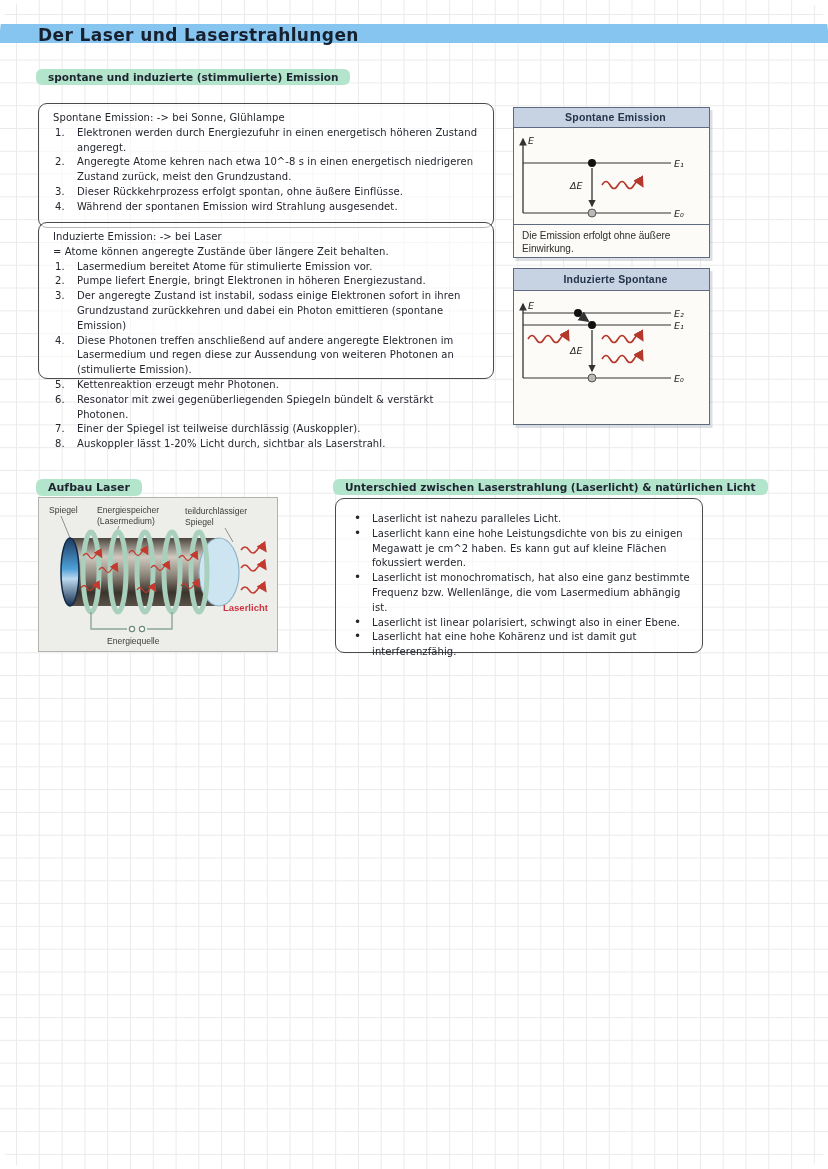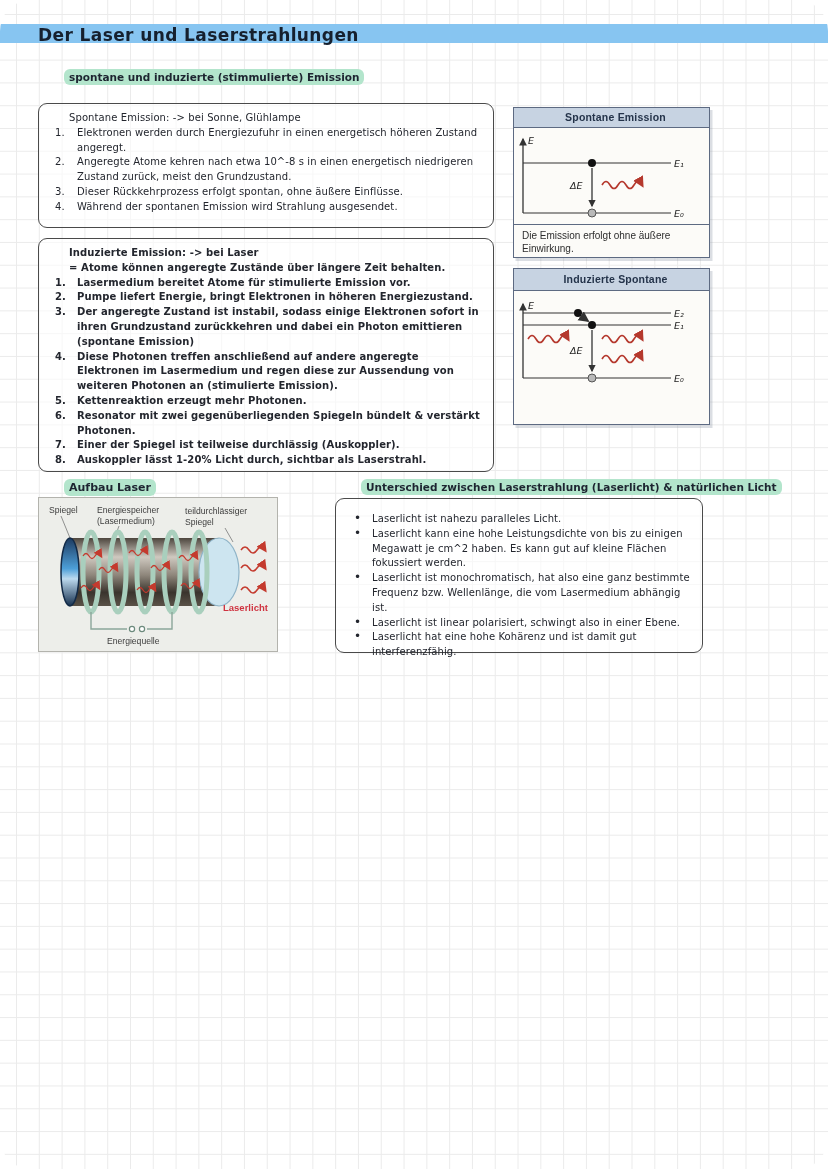--- a/index.html
+++ b/index.html
@@ -18,32 +18,32 @@
   
   .title-bar{position:absolute;left:0;top:24px;width:828px;height:19px;background:#87c5f1;}
   .page-title{
     position:absolute;left:38px;top:25px;margin:0;
     font-size:17px;font-weight:600;letter-spacing:.4px;color:#16202e;
     font-family:"DejaVu Sans",sans-serif;
   }
   
   .hl{
     position:absolute;display:inline-block;background:#b3e5cc;border-radius:6px;
-    padding:2px 5px;font-weight:bold;color:#1d2430;white-space:nowrap;margin-left:28px;
+    padding:2px 12px;font-weight:bold;color:#1d2430;white-space:nowrap;
   }
   .hl.small{font-size:10.5px;}
   .hl.med{font-size:11px;}
   
   .note-box{
     position:absolute;box-sizing:border-box;background:rgba(255,255,255,.6);
     border:1.4px solid #4a4a4a;border-radius:9px;
     font-size:10px;line-height:14.8px;letter-spacing:.1px;color:#23262e;
     padding:7px 10px 6px 10px;
   }
-  .note-box .intro{margin:0 0 0 20px;}
+  .note-box .intro{margin:0 0 0 4px;}
   .note-box ol{margin:0;padding:0 0 0 4px;list-style:none;counter-reset:n;}
   .note-box ol li{counter-increment:n;position:relative;padding-left:24px;}
   .note-box ol li::before{
     content:counter(n) ".";position:absolute;left:2px;top:0;width:16px;
   }
   
   .panel{
     position:absolute;box-sizing:border-box;background:#fcfbf8;
     border:1.5px solid #5d6a82;
     box-shadow:2.5px 3px 0 rgba(125,135,155,.28);
@@ -89,21 +89,21 @@
   <div class="note-box" style="left:38px;top:103px;width:456px;height:125px;">
     <div class="intro">Spontane Emission: -&gt; bei Sonne, Glühlampe</div>
     <ol>
       <li>Elektronen werden durch Energiezufuhr in einen energetisch höheren Zustand angeregt.</li>
       <li>Angeregte Atome kehren nach etwa 10^-8 s in einen energetisch niedrigeren Zustand zurück, meist den Grundzustand.</li>
       <li>Dieser Rückkehrprozess erfolgt spontan, ohne äußere Einflüsse.</li>
       <li>Während der spontanen Emission wird Strahlung ausgesendet.</li>
     </ol>
   </div>
 
-  <div class="note-box" style="left:38px;top:238px;width:456px;height:234px;font-weight:bold;">
+  <div class="note-box" style="left:38px;top:222px;width:456px;height:157px;">
     <div class="intro">Induzierte Emission: -&gt; bei Laser</div>
     <div class="intro">= Atome können angeregte Zustände über längere Zeit behalten.</div>
     <ol>
       <li>Lasermedium bereitet Atome für stimulierte Emission vor.</li>
       <li>Pumpe liefert Energie, bringt Elektronen in höheren Energiezustand.</li>
       <li>Der angeregte Zustand ist instabil, sodass einige Elektronen sofort in ihren Grundzustand zurückkehren und dabei ein Photon emittieren (spontane Emission)</li>
       <li>Diese Photonen treffen anschließend auf andere angeregte Elektronen im Lasermedium und regen diese zur Aussendung von weiteren Photonen an (stimulierte Emission).</li>
       <li>Kettenreaktion erzeugt mehr Photonen.</li>
       <li>Resonator mit zwei gegenüberliegenden Spiegeln bündelt &amp; verstärkt Photonen.</li>
       <li>Einer der Spiegel ist teilweise durchlässig (Auskoppler).</li>

